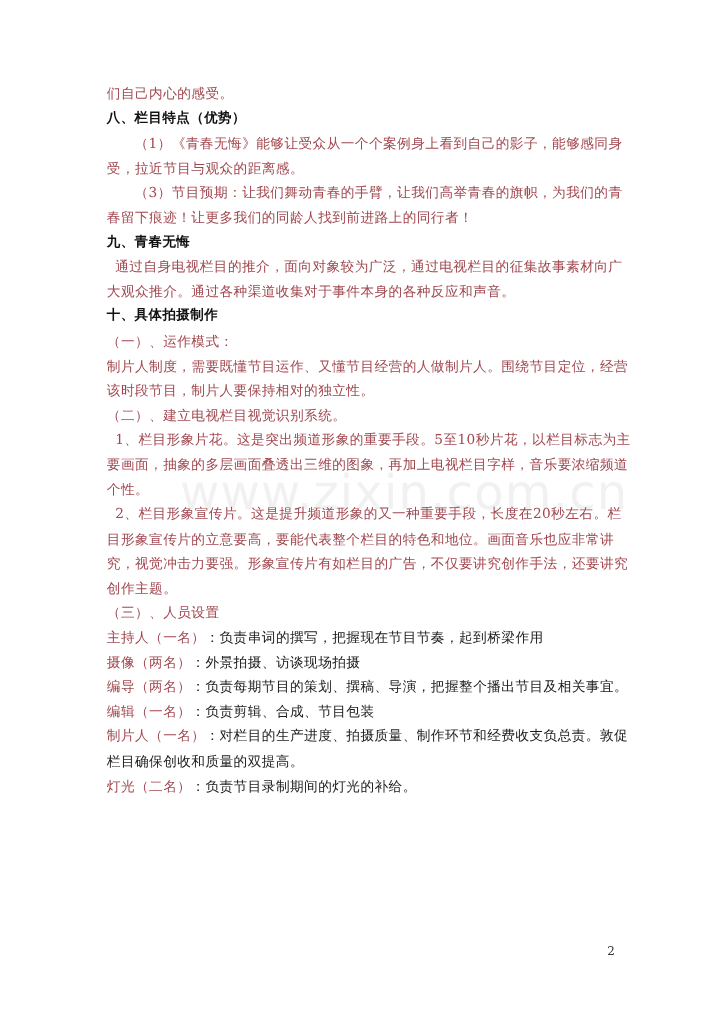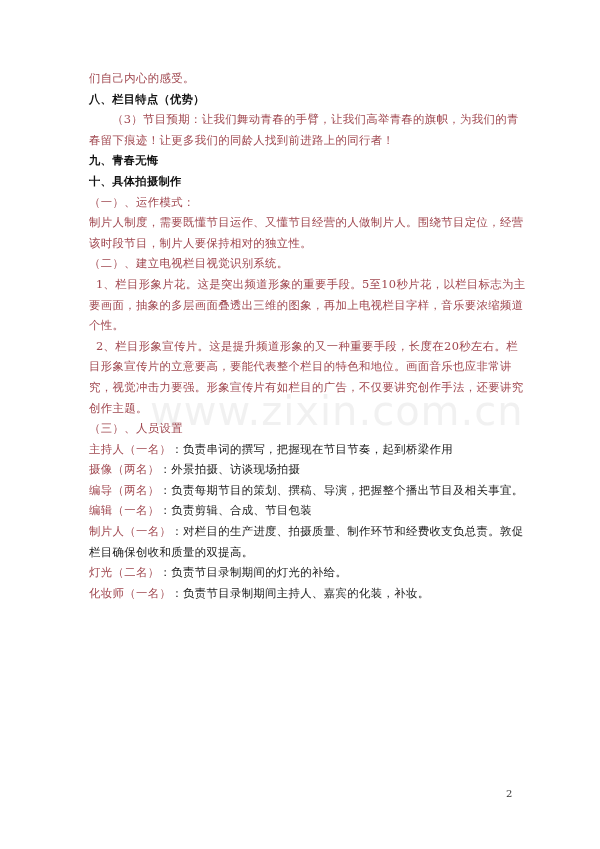--- a/index.html
+++ b/index.html
@@ -70,23 +70,25 @@
   </style>
 </head>
 <body>
 
 <div class="page">
   <div class="content">
 
     <p class="p">们自己内心的感受。</p>
 
     <p class="h">八、栏目特点（优势）</p>
+    <p class="p indent2">（1）《青春无悔》能够让受众从一个个案例身上看到自己的影子，能够感同身受，拉近节目与观众的距离感。</p>
     <p class="p indent2">（3）节目预期：让我们舞动青春的手臂，让我们高举青春的旗帜，为我们的青春留下痕迹！让更多我们的同龄人找到前进路上的同行者！</p>
 
     <p class="h">九、青春无悔</p>
+    <p class="p indent1">通过自身电视栏目的推介，面向对象较为广泛，通过电视栏目的征集故事素材向广大观众推介。通过各种渠道收集对于事件本身的各种反应和声音。</p>
 
     <p class="h">十、具体拍摄制作</p>
     <p class="p">（一）、运作模式：</p>
     <p class="p">制片人制度，需要既懂节目运作、又懂节目经营的人做制片人。围绕节目定位，经营该时段节目，制片人要保持相对的独立性。</p>
 
     <p class="p">（二）、建立电视栏目视觉识别系统。</p>
     <p class="p indent1">1、栏目形象片花。这是突出频道形象的重要手段。5至10秒片花，以栏目标志为主要画面，抽象的多层画面叠透出三维的图象，再加上电视栏目字样，音乐要浓缩频道个性。</p>
     <p class="p indent1">2、栏目形象宣传片。这是提升频道形象的又一种重要手段，长度在20秒左右。栏目形象宣传片的立意要高，要能代表整个栏目的特色和地位。画面音乐也应非常讲究，视觉冲击力要强。形象宣传片有如栏目的广告，不仅要讲究创作手法，还要讲究创作主题。</p>
 
     <p class="p">（三）、人员设置</p>
@@ -102,22 +104,19 @@
     </p>
     <p class="p">
       <span class="role">编辑（一名）</span><span class="desc">：</span><span class="desc">负责剪辑、合成、节目包装</span>
     </p>
     <p class="p">
       <span class="role">制片人（一名）</span><span class="desc">：</span><span class="desc">对栏目的生产进度、拍摄质量、制作环节和经费收支负总责。敦促栏目确保创收和质量的双提高。</span>
     </p>
     <p class="p">
       <span class="role">灯光（二名）</span><span class="desc">：</span><span class="desc">负责节目录制期间的灯光的补给。</span>
     </p>
-    <p class="p">
-      <span class="role">化妆师（一名）</span><span class="desc">：</span><span class="desc">负责节目录制期间主持人、嘉宾的化装，补妆。</span>
-    </p>
 
   </div>
 
   <div class="watermark">www.zixin.com.cn</div>
 
   <div class="page-number">2</div>
 </div>
 
 </body></html>

